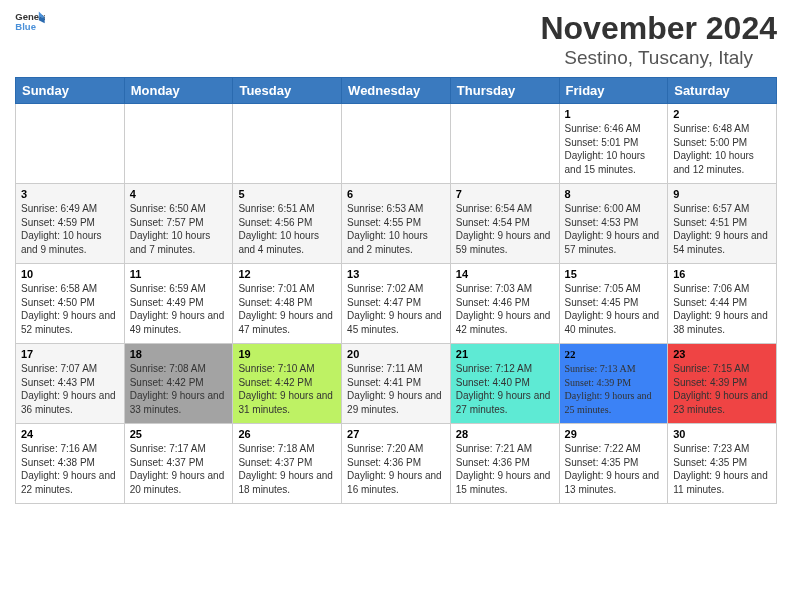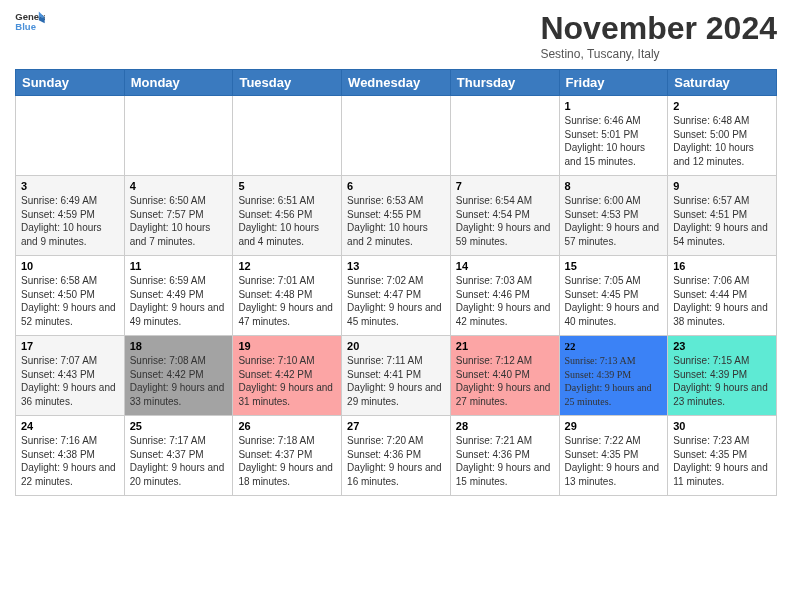--- a/index.html
+++ b/index.html
@@ -24,29 +24,29 @@
     .logo {
       display: flex;
       align-items: center;
       gap: 4px;
     }
     .logo-icon {
       width: 30px;
       height: 22px;
     }
     .title-block {
-      text-align: left;
+      text-align: center;
     }
     .month-title {
       font-size: 32px;
       font-weight: bold;
       color: #333;
     }
     .subtitle {
-      font-size: 12px;
+      font-size: 19px;
       color: #555;
     }
     .calendar-table {
       width: 100%;
       border-collapse: collapse;
       font-size: 10px;
     }
     .calendar-table th {
       background: #3a7abf;
       color: white;
@@ -227,45 +227,45 @@
             <div class="day-info">Sunrise: 7:07 AM
 Sunset: 4:43 PM
 Daylight: 9 hours and 36 minutes.</div>
           </td>
           <td style="background: #a3a3a3;">
             <span class="day-num">18</span>
             <div class="day-info">Sunrise: 7:08 AM
 Sunset: 4:42 PM
 Daylight: 9 hours and 33 minutes.</div>
           </td>
-          <td style="background: #fca5a5; margin-left: 48px;">
+          <td style="background: #bef264; margin-left: 48px;">
             <span class="day-num">19</span>
             <div class="day-info">Sunrise: 7:10 AM
 Sunset: 4:42 PM
 Daylight: 9 hours and 31 minutes.</div>
           </td>
           <td style="background: rgb(245, 245, 245); margin-top: 33px;">
             <span class="day-num">20</span>
             <div class="day-info">Sunrise: 7:11 AM
 Sunset: 4:41 PM
 Daylight: 9 hours and 29 minutes.</div>
           </td>
-          <td style="background: #fca5a5;">
+          <td style="background: #5eead4;">
             <span class="day-num">21</span>
             <div class="day-info">Sunrise: 7:12 AM
 Sunset: 4:40 PM
 Daylight: 9 hours and 27 minutes.</div>
           </td>
           <td style="background: #3b82f6; font-family: Liberation Serif, serif;">
             <span class="day-num">22</span>
             <div class="day-info">Sunrise: 7:13 AM
 Sunset: 4:39 PM
 Daylight: 9 hours and 25 minutes.</div>
           </td>
-          <td style="background: #5eead4; margin-left: 44px;">
+          <td style="background: #ef4444; margin-left: 44px;">
             <span class="day-num">23</span>
             <div class="day-info">Sunrise: 7:15 AM
 Sunset: 4:39 PM
 Daylight: 9 hours and 23 minutes.</div>
           </td>
         </tr>
         <tr>
           <td>
             <span class="day-num">24</span>
             <div class="day-info">Sunrise: 7:16 AM

